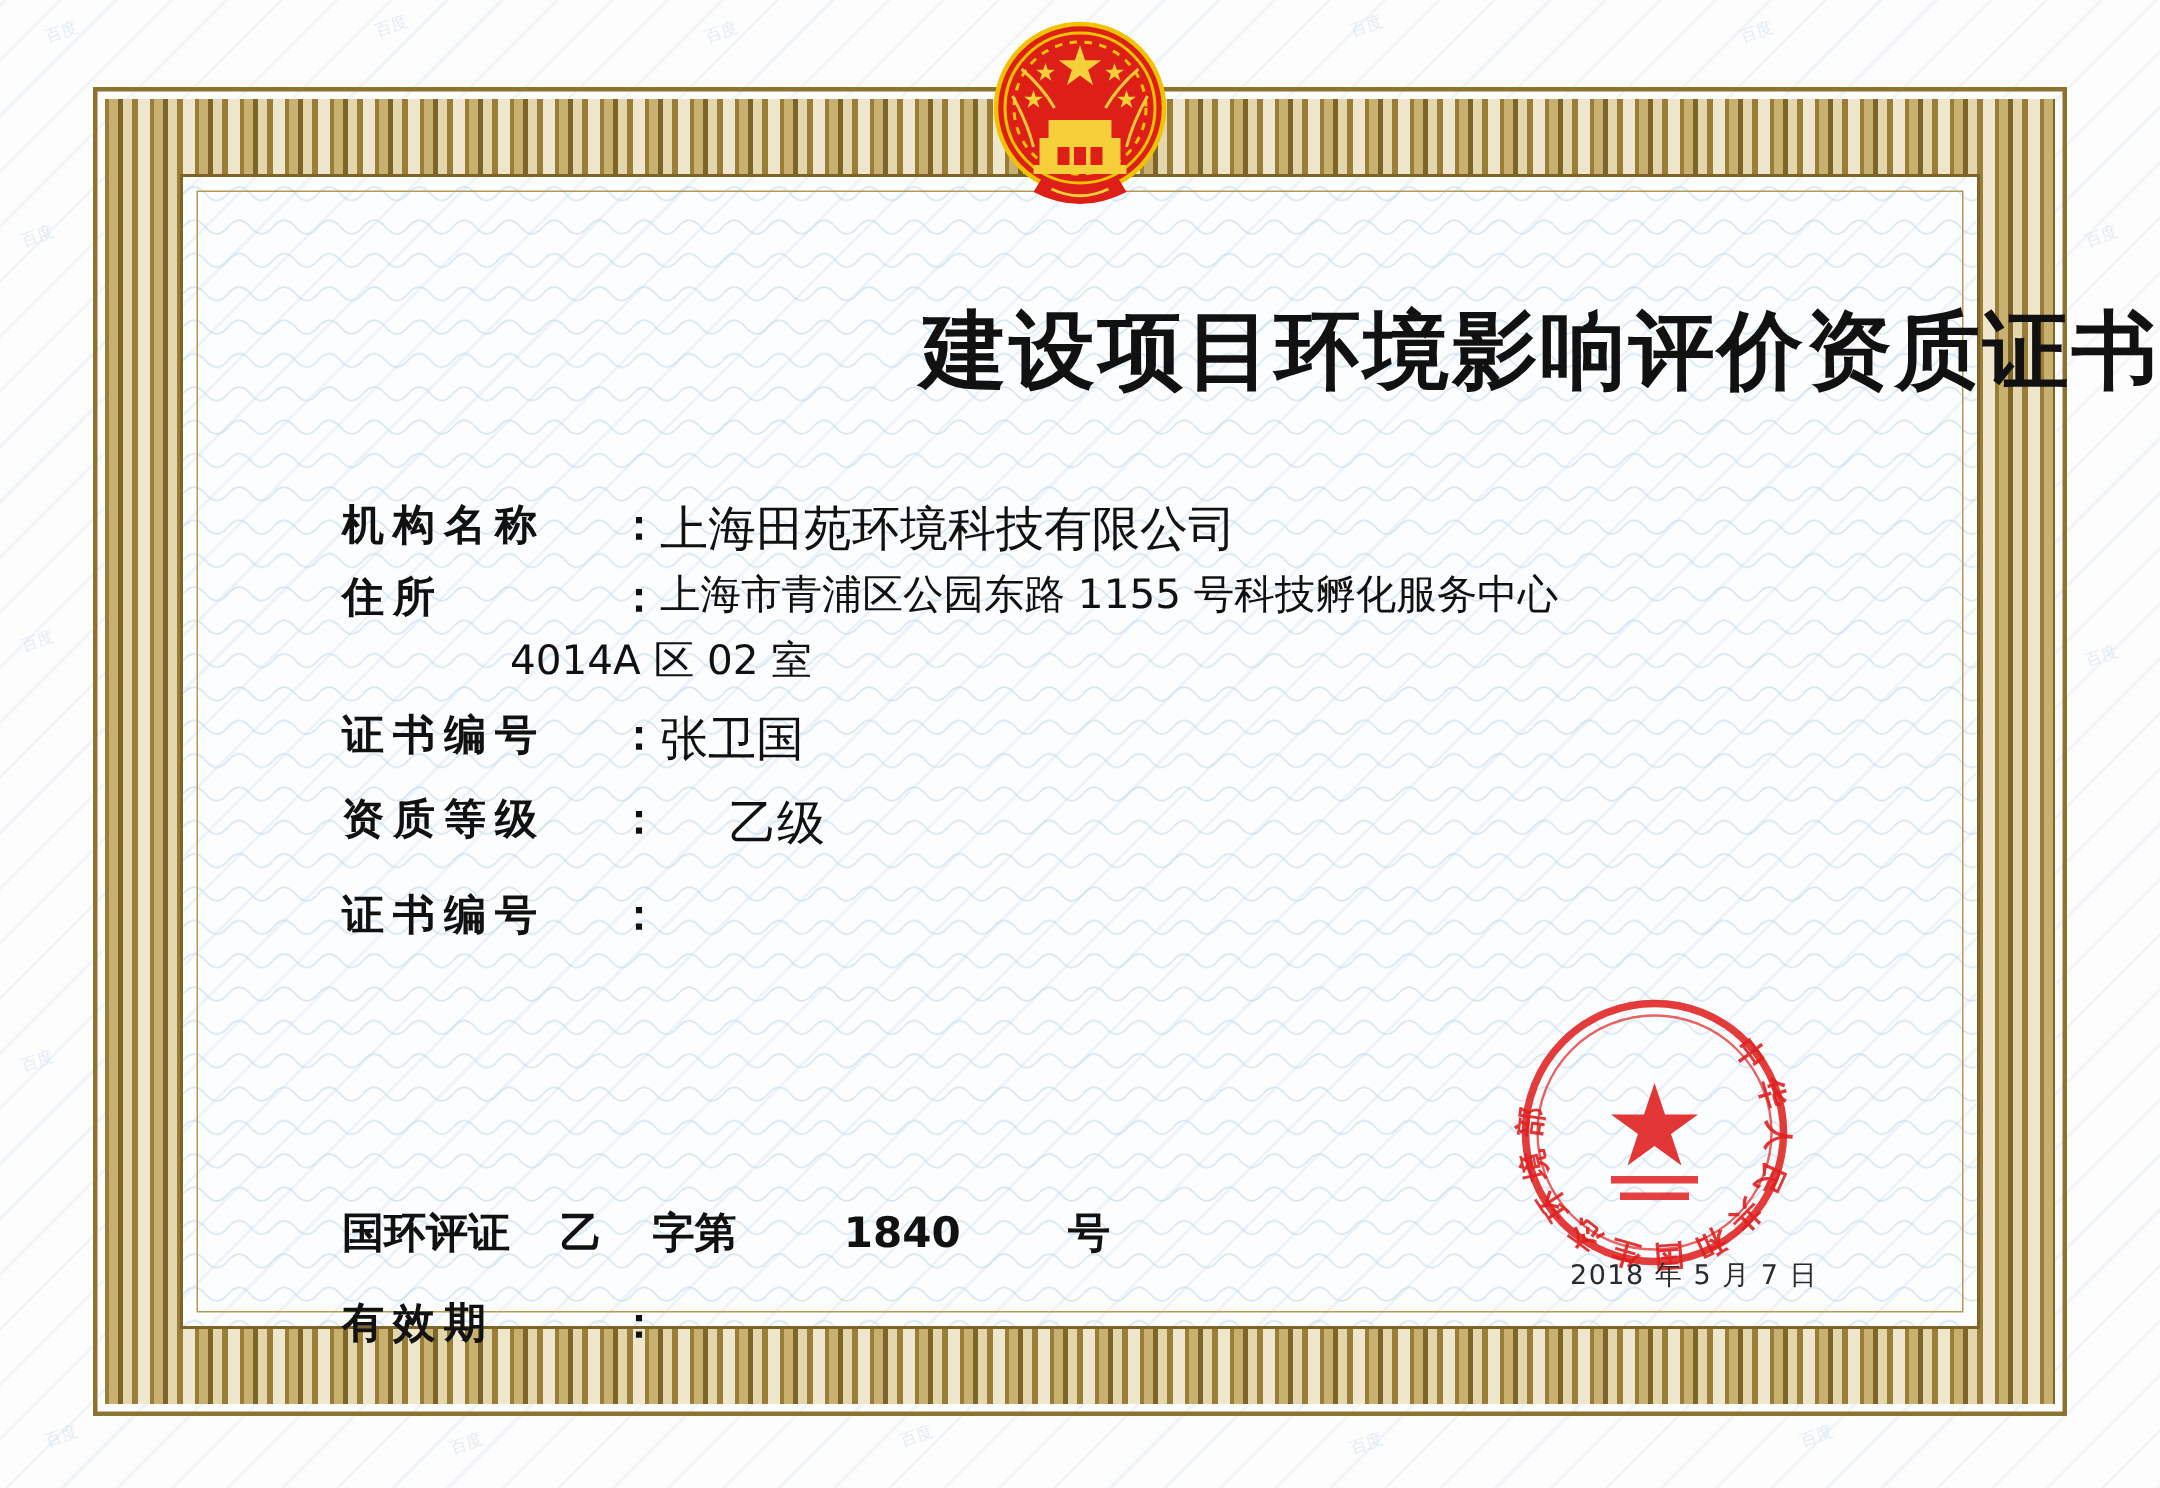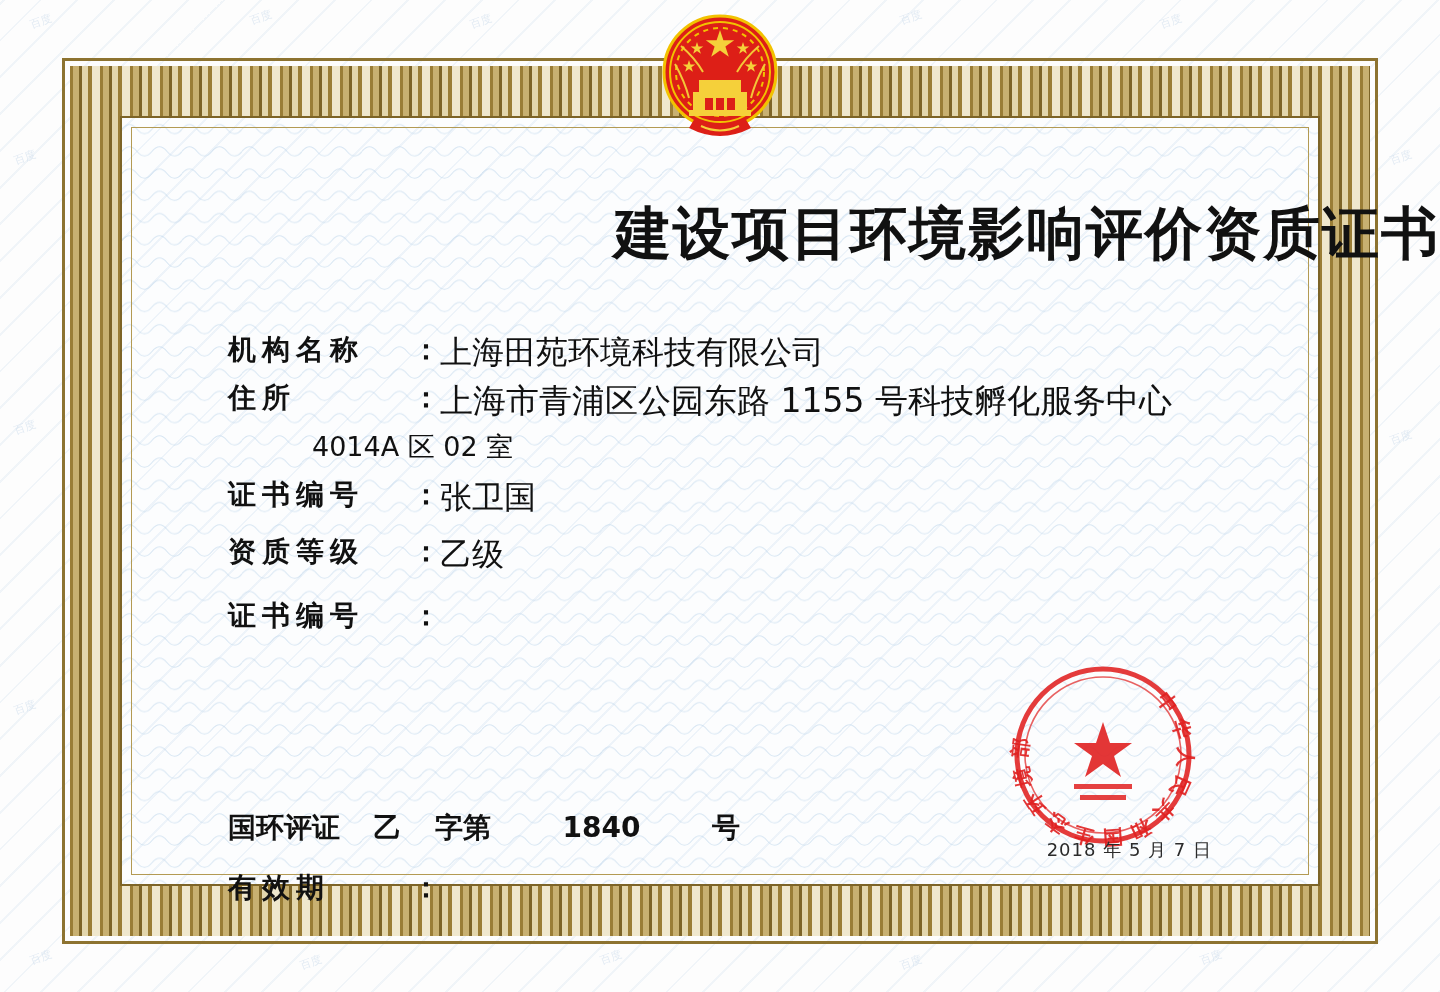--- a/index.html
+++ b/index.html
@@ -166,39 +166,39 @@
     font-size: 28px;
     color: #111111;
     white-space: nowrap;
     display: flex;
     justify-content: space-between;
   }
   .label .lab-text { letter-spacing: 6px; }
   .label .colon { margin-left: 2px; letter-spacing: 0; }
   .value {
     font-family: "DejaVu Sans", sans-serif;
-    font-size: 33px;
+    font-size: 27px;
     color: #111111;
     line-height: 1.32;
     white-space: pre-wrap;
   }
   .value.bold {
     font-weight: normal;
     font-size: 32px;
     text-align: center;
   }
   .value.small {
     font-size: 19px;
     padding-top: 8px;
   }
   .addr-cont {
     font-family: "DejaVu Sans", sans-serif;
     font-size: 27px;
     color: #111111;
-    margin-left: 84px;
+    margin-left: 112px;
     line-height: 1.32;
   }
   .cert-no {
     font-family: "DejaVu Sans", sans-serif;
     font-weight: bold;
     font-size: 28px;
     color: #111111;
   }
   .cert-no .gap1 { display: inline-block; width: 14px; }
   .cert-no .gap3 { display: inline-block; width: 52px; }
@@ -320,21 +320,21 @@
     <div class="addr-cont">4014A 区 02 室</div>
 
     <div class="row" style="margin-top:12px;">
       <div class="label">
         <span class="lab-text">证书编号</span>
         <span class="colon">：</span>
       </div>
       <div class="value bold">张卫国</div>
     </div>
 
-    <div class="row" style="margin-bottom:22px;">
+    <div class="row" style="margin-bottom:22px;gap:46px;">
       <div class="label">
         <span class="lab-text">资质等级</span>
         <span class="colon">：</span>
       </div>
       <div class="value bold">乙级</div>
     </div>
 
     <div class="row" style="margin-bottom:22px;flex-direction:column;">
       <div class="label">
         <span class="lab-text">证书编号</span>

